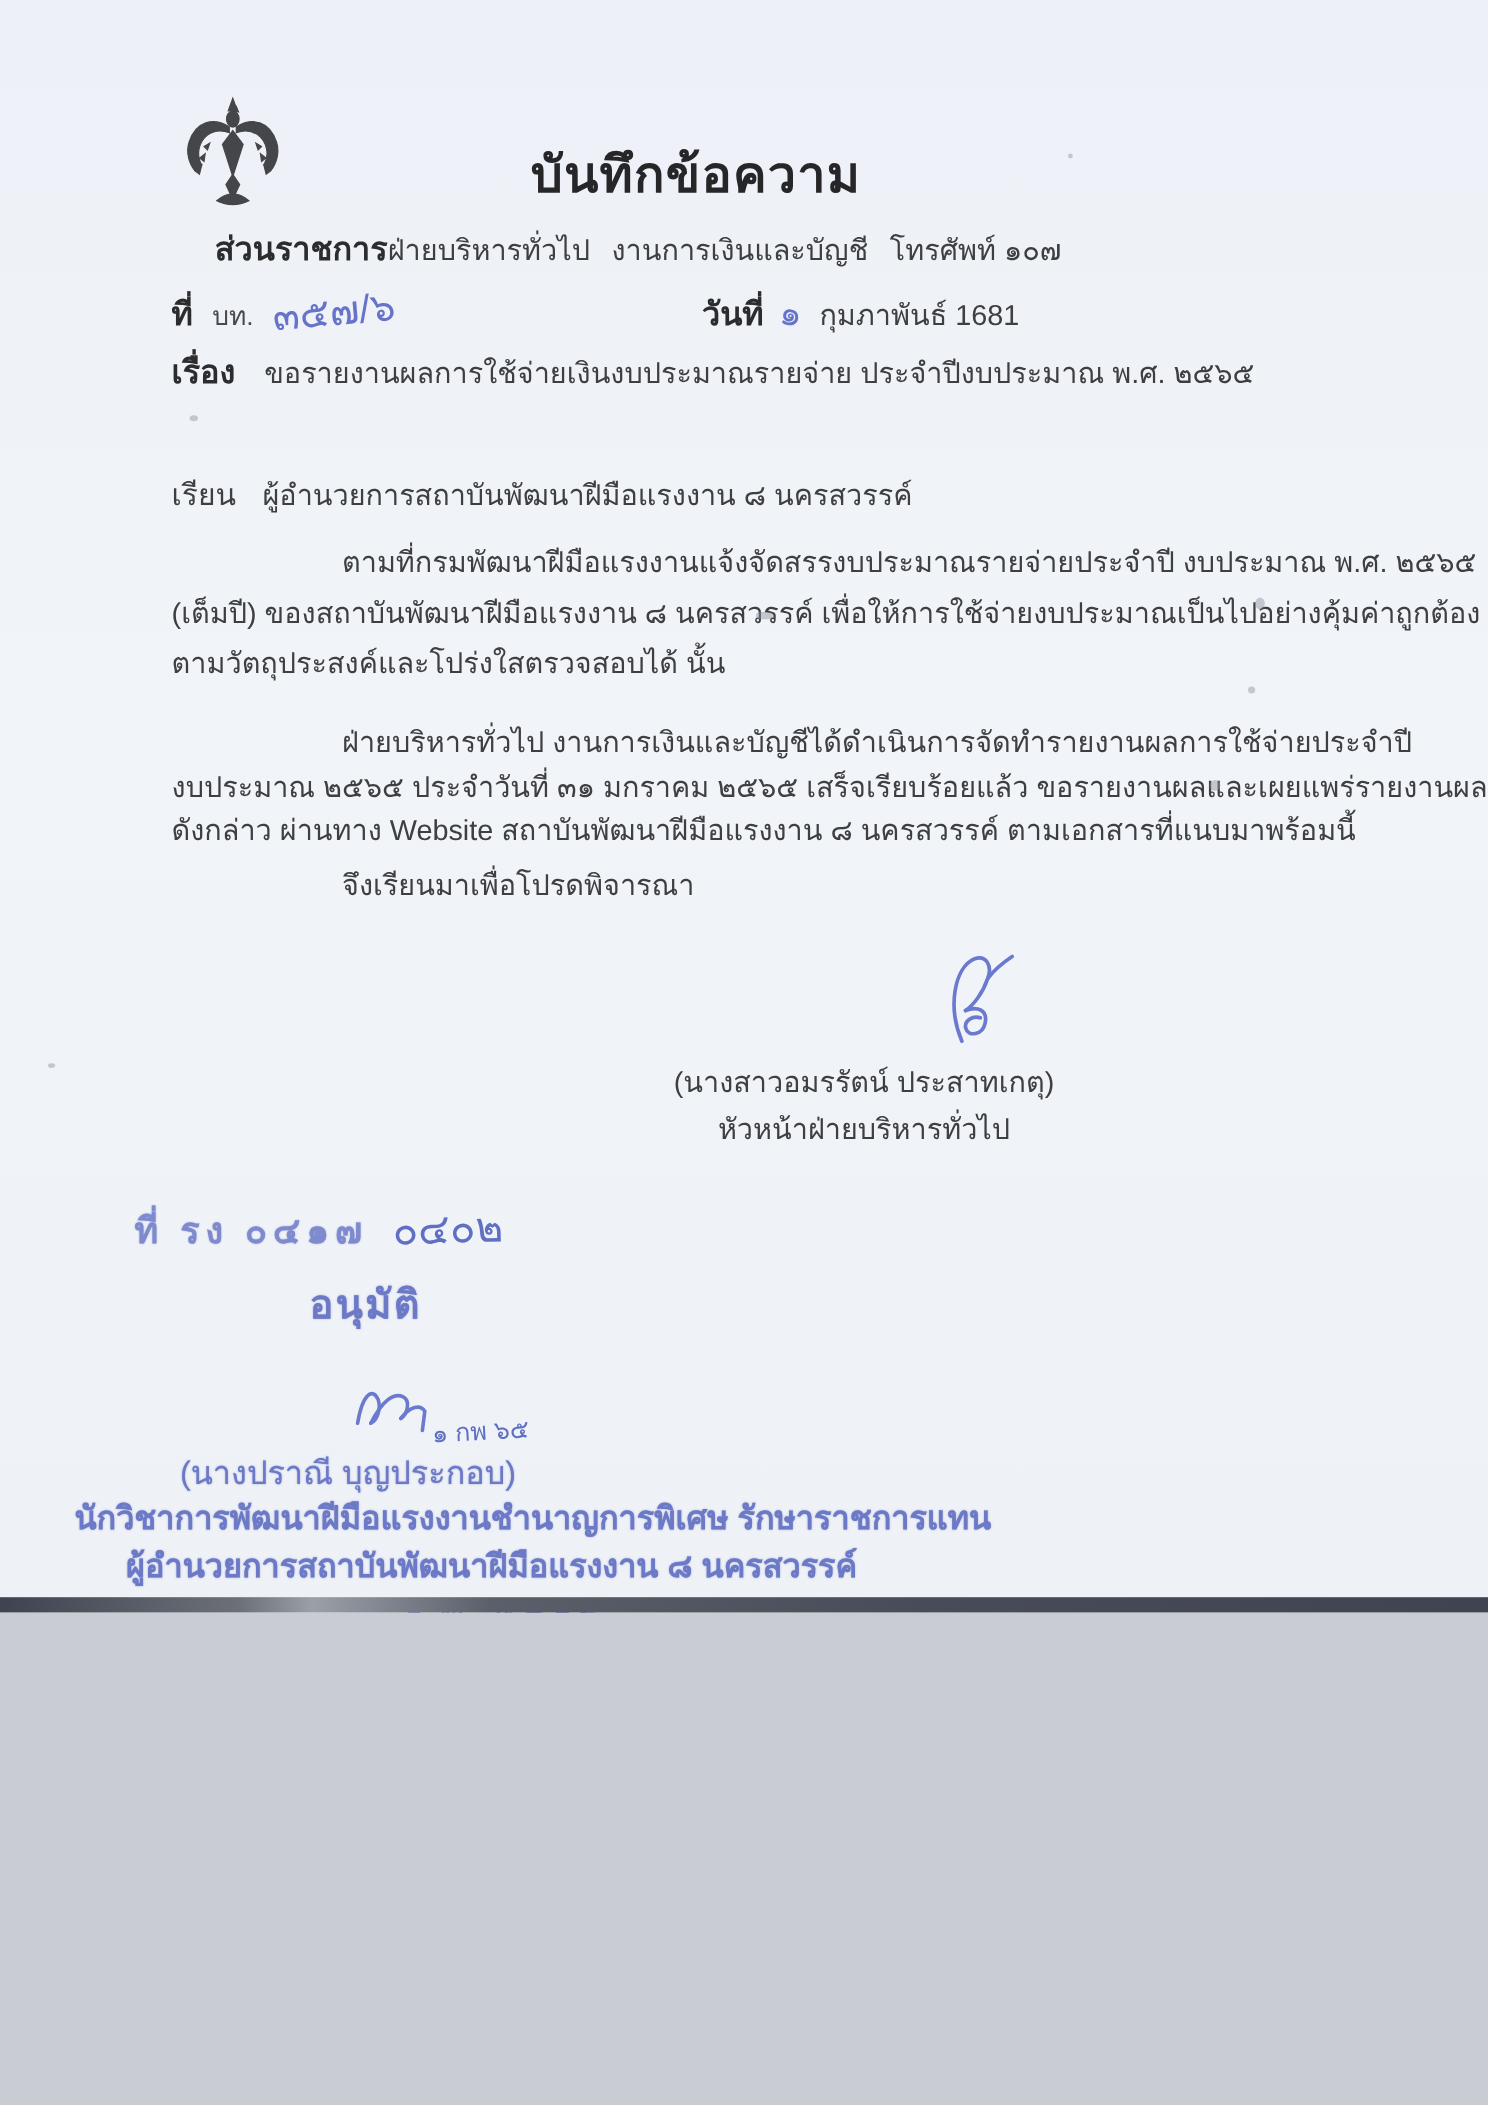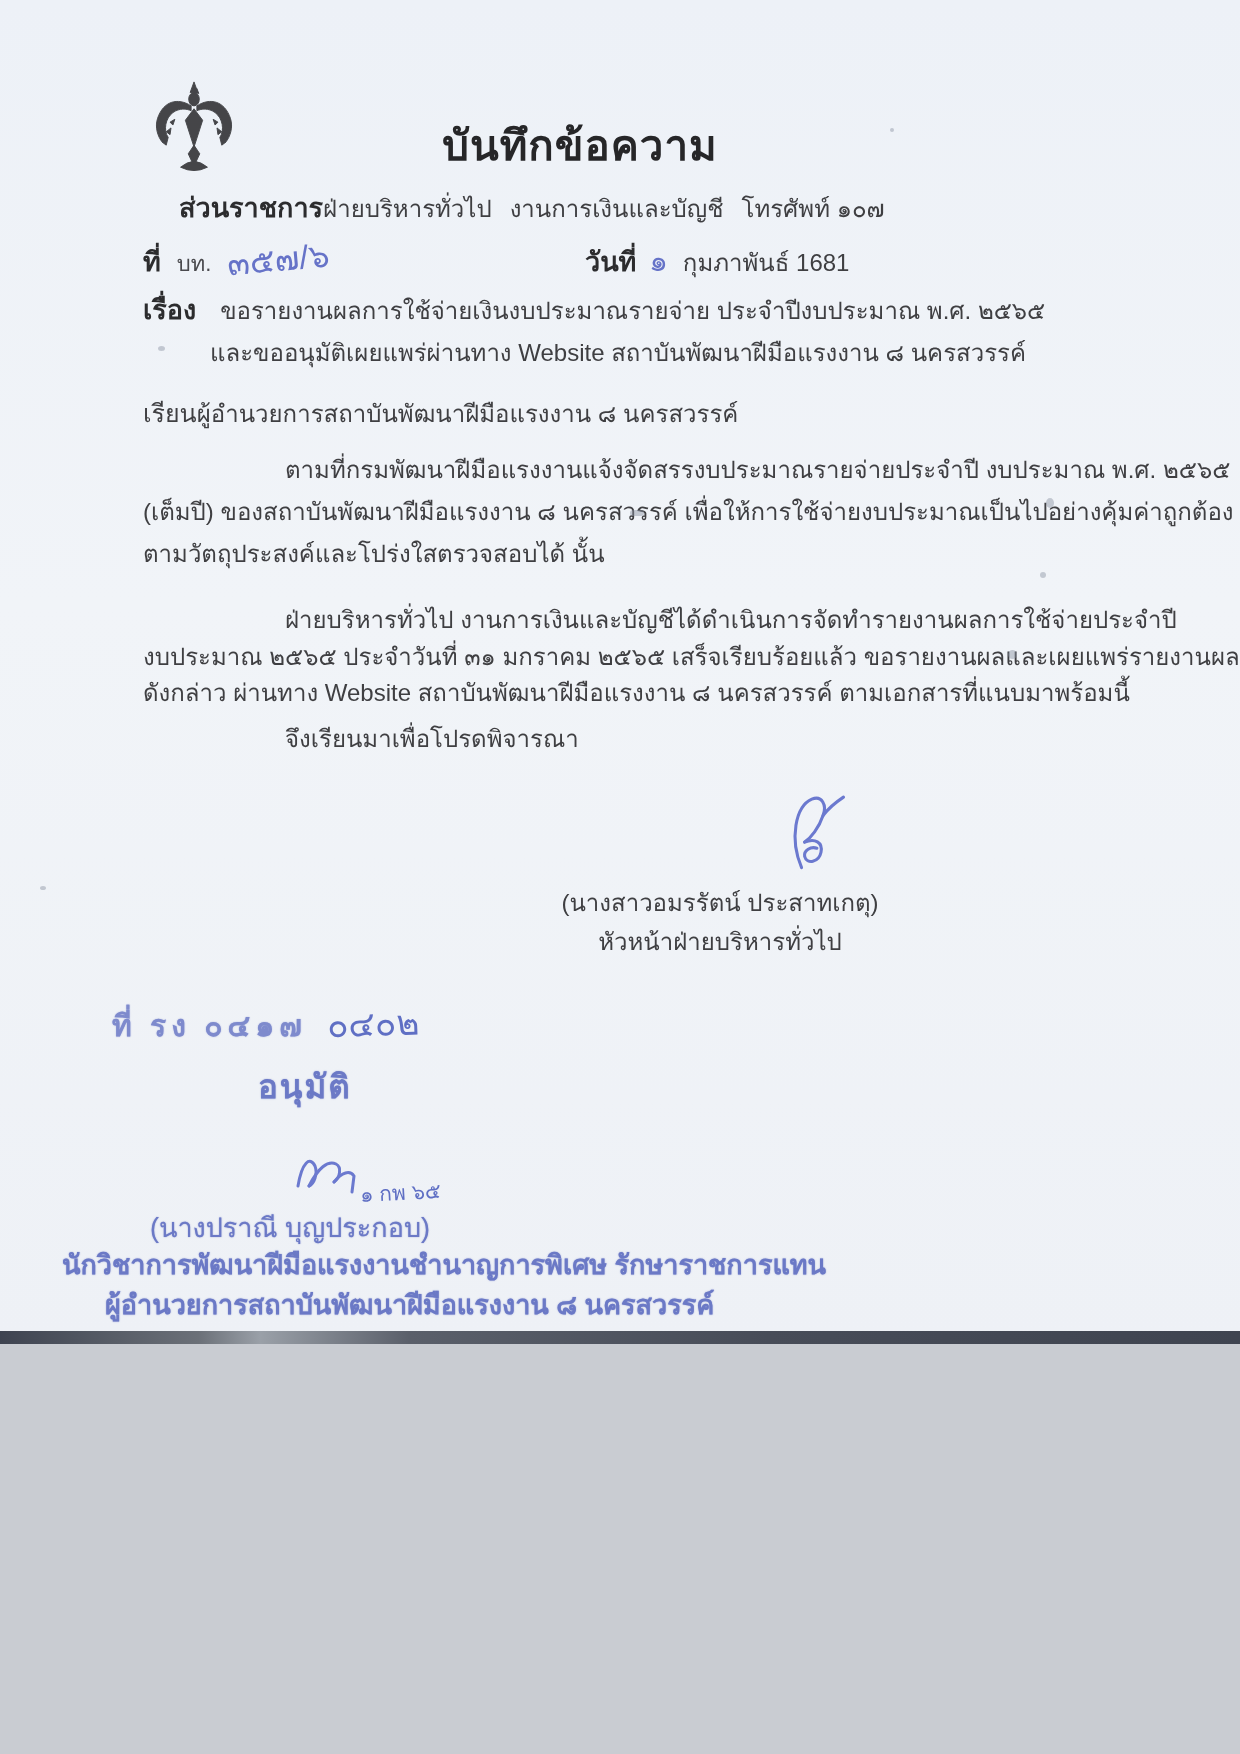--- a/index.html
+++ b/index.html
@@ -67,23 +67,22 @@
   <div class="abs row" style="left:585px;top:240px;gap:14px;">
     <span class="lbl">วันที่</span>
     <span class="hand" style="font-size:29px;transform:rotate(7deg);margin-top:-4px;">๑</span>
     <span class="txt">กุมภาพันธ์ 1681</span>
   </div>
 
   <div class="abs row" style="left:143px;top:288px;gap:24px;">
     <span class="lbl">เรื่อง</span>
     <span class="txt">ขอรายงานผลการใช้จ่ายเงินงบประมาณรายจ่าย ประจำปีงบประมาณ พ.ศ. ๒๕๖๕</span>
   </div>
-  <div class="abs txt" style="left:210px;top:336px;">และขออนุมัติเผยแพร่ผ่านทาง Website สถาบันพัฒนาฝีมือแรงงาน ๘ นครสวรรค์</div>
 
-  <div class="abs row" style="left:143px;top:396px;">
+  <div class="abs row" style="left:143px;top:396px;gap:22px;">
     <span class="txt" style="font-size:25px;">เรียน</span>
     <span class="txt">ผู้อำนวยการสถาบันพัฒนาฝีมือแรงงาน ๘ นครสวรรค์</span>
   </div>
 
   <div class="abs txt" style="left:285px;top:453px;">ตามที่กรมพัฒนาฝีมือแรงงานแจ้งจัดสรรงบประมาณรายจ่ายประจำปี งบประมาณ พ.ศ. ๒๕๖๕</div>
   <div class="abs txt" style="left:143px;top:495px;">(เต็มปี) ของสถาบันพัฒนาฝีมือแรงงาน ๘ นครสวรรค์ เพื่อให้การใช้จ่ายงบประมาณเป็นไปอย่างคุ้มค่าถูกต้อง</div>
   <div class="abs txt" style="left:143px;top:537px;text-align:center;">ตามวัตถุประสงค์และโปร่งใสตรวจสอบได้ นั้น</div>
 
   <div class="abs txt" style="left:285px;top:603px;">ฝ่ายบริหารทั่วไป งานการเงินและบัญชีได้ดำเนินการจัดทำรายงานผลการใช้จ่ายประจำปี</div>
   <div class="abs txt" style="left:143px;top:640px;">งบประมาณ ๒๕๖๕ ประจำวันที่ ๓๑  มกราคม ๒๕๖๕  เสร็จเรียบร้อยแล้ว ขอรายงานผลและเผยแพร่รายงานผล</div>

